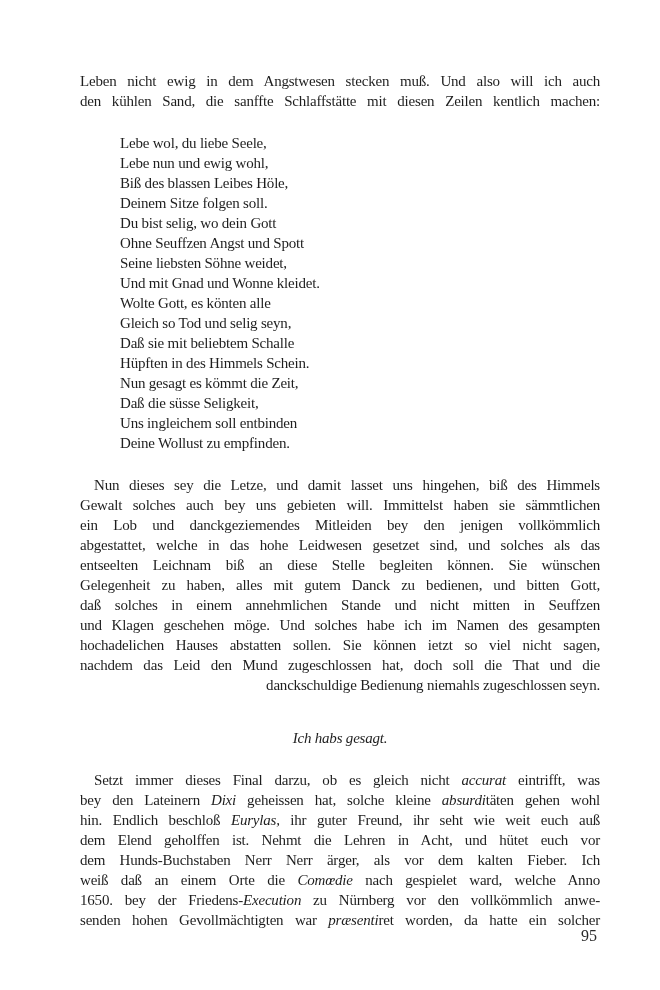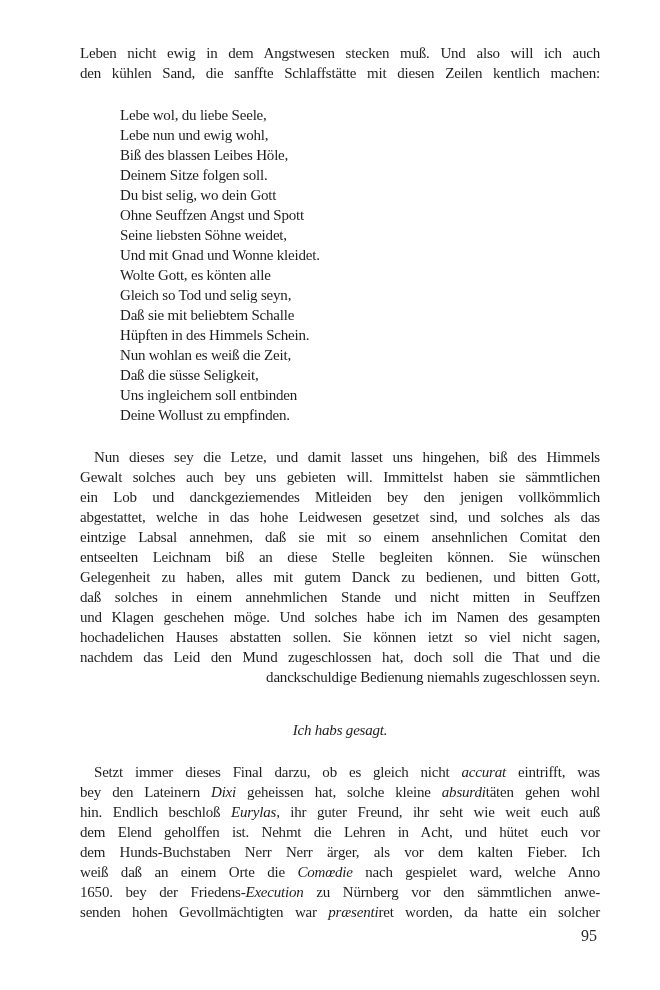--- a/index.html
+++ b/index.html
@@ -12,21 +12,21 @@
     width: 660px;
     height: 990px;
     background: #ffffff;
     overflow: hidden;
     font-family: "Liberation Serif", serif;
     color: #1e1e1e;
   }
   .text-col {
     position: absolute;
     left: 80px;
-    top: 43px;
+    top: 71px;
     width: 520px;
     font-size: 15px;
     line-height: 20px;
     letter-spacing: -0.2px;
   }
   .block { margin: 0; }
   .block-verse { margin-top: 22px; margin-bottom: 22px; }
   .block-verse .line { padding-left: 40px; }
   .block-center { margin-top: 33px; margin-bottom: 22px; text-align: center; }
   .line { white-space: normal; }
@@ -62,47 +62,46 @@
         <div class="line"><span>Biß des blassen Leibes Höle,</span></div>
         <div class="line"><span>Deinem Sitze folgen soll.</span></div>
         <div class="line"><span>Du bist selig, wo dein Gott</span></div>
         <div class="line"><span>Ohne Seuffzen Angst und Spott</span></div>
         <div class="line"><span>Seine liebsten Söhne weidet,</span></div>
         <div class="line"><span>Und mit Gnad und Wonne kleidet.</span></div>
         <div class="line"><span>Wolte Gott, es könten alle</span></div>
         <div class="line"><span>Gleich so Tod und selig seyn,</span></div>
         <div class="line"><span>Daß sie mit beliebtem Schalle</span></div>
         <div class="line"><span>Hüpften in des Himmels Schein.</span></div>
-        <div class="line"><span>Nun wohlan es weiß die Zeit,</span></div>
+        <div class="line"><span>Nun gesagt es kömmt die Zeit,</span></div>
         <div class="line"><span>Daß die süsse Seligkeit,</span></div>
         <div class="line"><span>Uns ingleichem soll entbinden</span></div>
         <div class="line"><span>Deine Wollust zu empfinden.</span></div>
       </div>
       <div class="block block-paragraph">
         <div class="line just indent"><span>Nun dieses sey die Letze, und damit lasset uns hingehen, biß des Himmels</span></div>
         <div class="line just"><span>Gewalt solches auch bey uns gebieten will. Immittelst haben sie sämmtlichen</span></div>
         <div class="line just"><span>ein Lob und danckgeziemendes Mitleiden bey den jenigen vollkömmlich</span></div>
         <div class="line just"><span>abgestattet, welche in das hohe Leidwesen gesetzet sind, und solches als das</span></div>
-        <div class="line just"><span>eintzige Labsal annehmen, daß sie mit so einem ansehnlichen Comitat den</span></div>
         <div class="line just"><span>entseelten Leichnam biß an diese Stelle begleiten können. Sie wünschen</span></div>
         <div class="line just"><span>Gelegenheit zu haben, alles mit gutem Danck zu bedienen, und bitten Gott,</span></div>
         <div class="line just"><span>daß solches in einem annehmlichen Stande und nicht mitten in Seuffzen</span></div>
         <div class="line just"><span>und Klagen geschehen möge. Und solches habe ich im Namen des gesampten</span></div>
         <div class="line just"><span>hochadelichen Hauses abstatten sollen. Sie können ietzt so viel nicht sagen,</span></div>
         <div class="line just"><span>nachdem das Leid den Mund zugeschlossen hat, doch soll die That und die</span></div>
         <div class="line no-just"><span>danckschuldige Bedienung niemahls zugeschlossen seyn.</span></div>
       </div>
       <div class="block block-center">
         <div class="line"><i>Ich habs gesagt.</i></div>
       </div>
       <div class="block block-paragraph">
         <div class="line just indent"><span>Setzt immer dieses Final darzu, ob es gleich nicht </span><i>accurat</i><span> eintrifft, was</span></div>
         <div class="line just"><span>bey den Lateinern </span><i>Dixi</i><span> geheissen hat, solche kleine </span><i>absurdi</i><span>täten gehen wohl</span></div>
         <div class="line just"><span>hin. Endlich beschloß </span><i>Eurylas,</i><span> ihr guter Freund, ihr seht wie weit euch auß</span></div>
         <div class="line just"><span>dem Elend geholffen ist. Nehmt die Lehren in Acht, und hütet euch vor</span></div>
         <div class="line just"><span>dem Hunds-Buchstaben Nerr Nerr ärger, als vor dem kalten Fieber. Ich</span></div>
         <div class="line just"><span>weiß daß an einem Orte die </span><i>Comœdie</i><span> nach gespielet ward, welche Anno</span></div>
-        <div class="line just"><span>1650. bey der Friedens-</span><i>Execution</i><span> zu Nürnberg vor den sämmtlichen anwe-</span></div>
+        <div class="line just"><span>1650. bey der Friedens-</span><i>Execution</i><span> zu Nürnberg vor den vollkömmlich anwe-</span></div>
         <div class="line just"><span>senden hohen Gevollmächtigten war </span><i>præsenti</i><span>ret worden, da hatte ein solcher</span></div>
       </div>
     </div>
   <div class="pagenum">95</div>
 </div>
 
 </body></html>

